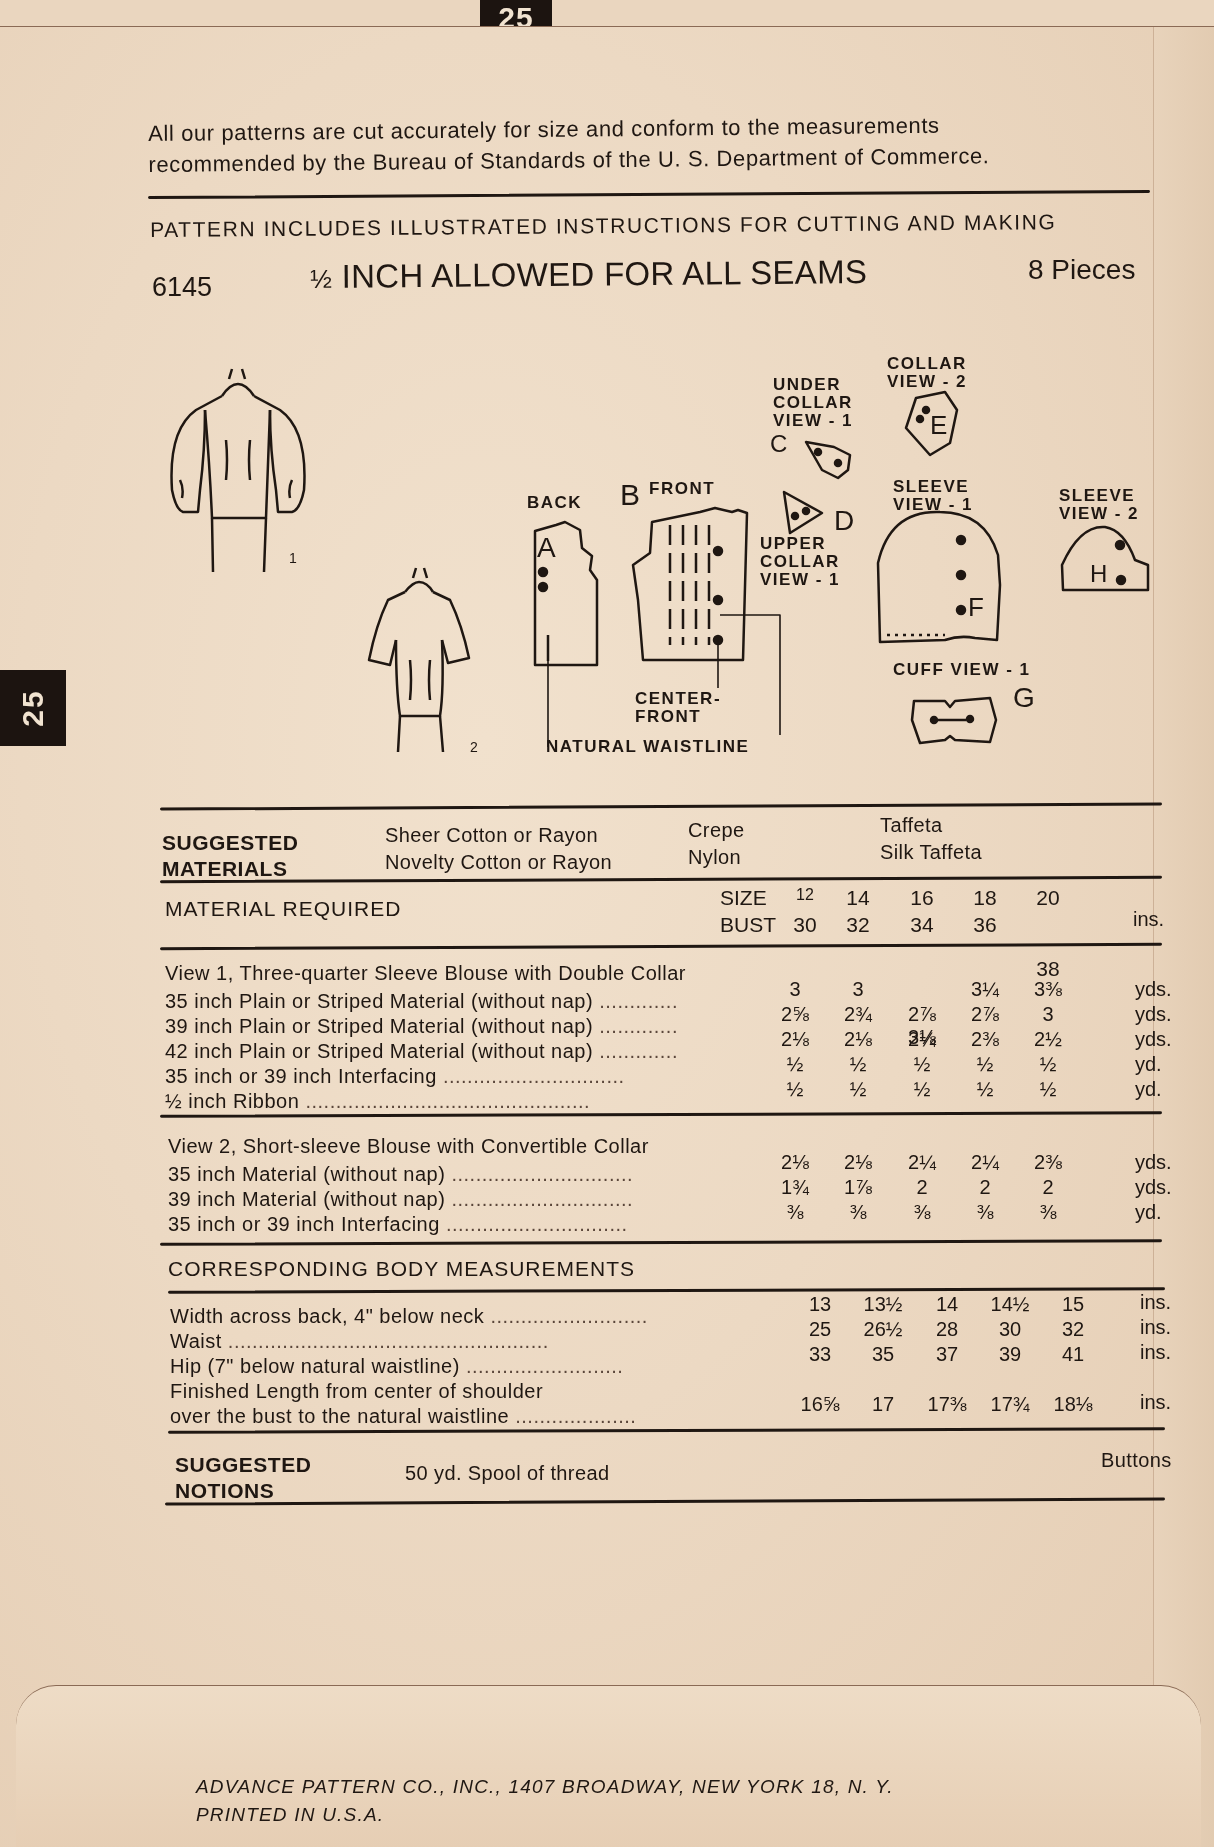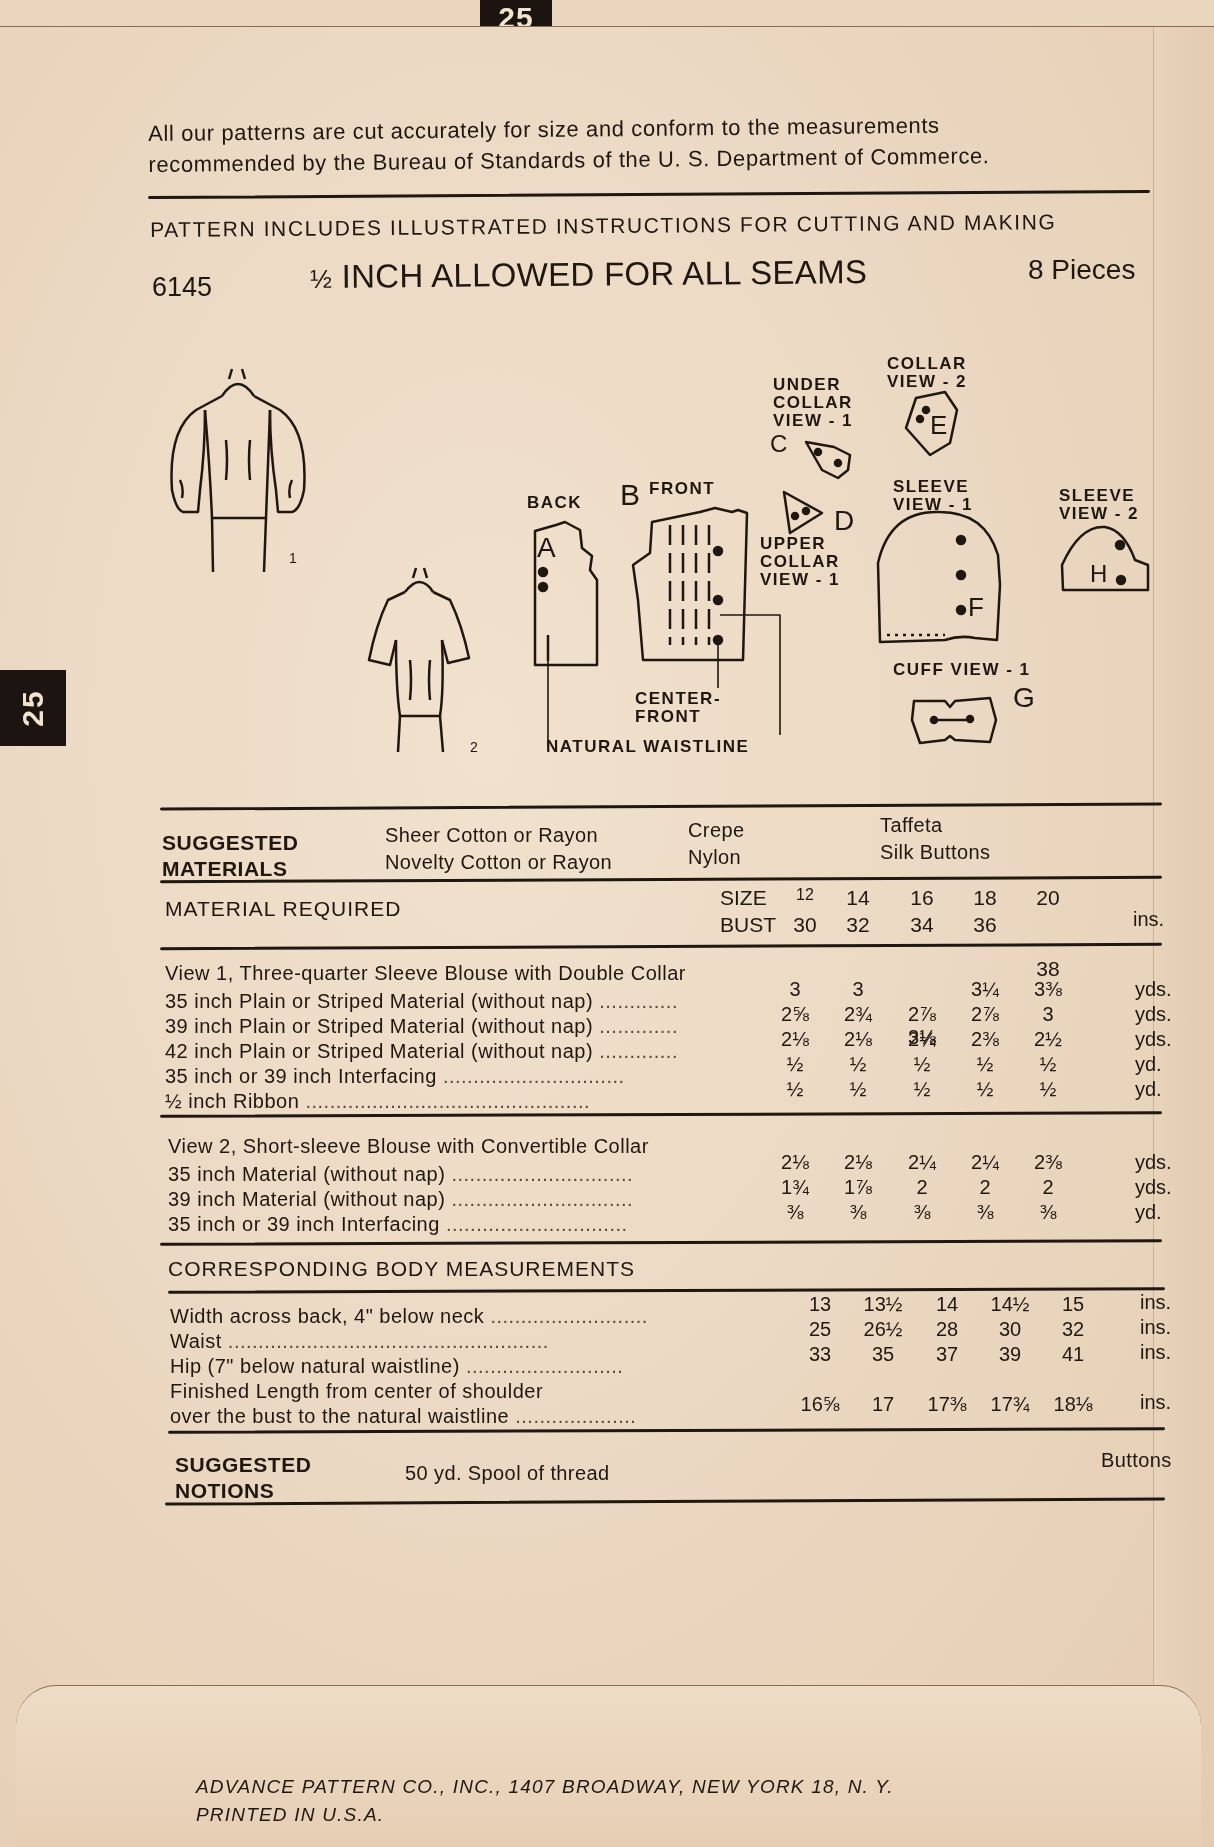--- a/index.html
+++ b/index.html
@@ -222,21 +222,21 @@
 <div class="abs mat-text" style="left:385px; top:822px;">
   <div>Sheer Cotton or Rayon</div>
   <div>Novelty Cotton or Rayon</div>
 </div>
 <div class="abs mat-text" style="left:688px; top:817px;">
   <div>Crepe</div>
   <div>Nylon</div>
 </div>
 <div class="abs mat-text" style="left:880px; top:812px;">
   <div>Taffeta</div>
-  <div>Silk Buttons</div>
+  <div>Silk Taffeta</div>
 </div>
 
 <div class="rule" style="left:160px; top:878px; width:1002px; transform:rotate(-0.25deg);"></div>
 <div class="abs small-caps" style="left:165px; top:897px;">MATERIAL REQUIRED</div>
 <div class="abs" style="left:720px; top:886px; font-size:21px;">SIZE</div>
 <div class="abs" style="left:720px; top:913px; font-size:21px;">BUST</div>
 <div id="size-row"></div>
 <div class="unit" style="left:1133px; top:908px;">ins.</div>
 <div class="rule" style="left:160px; top:945px; width:1002px; transform:rotate(-0.25deg);"></div>
 

